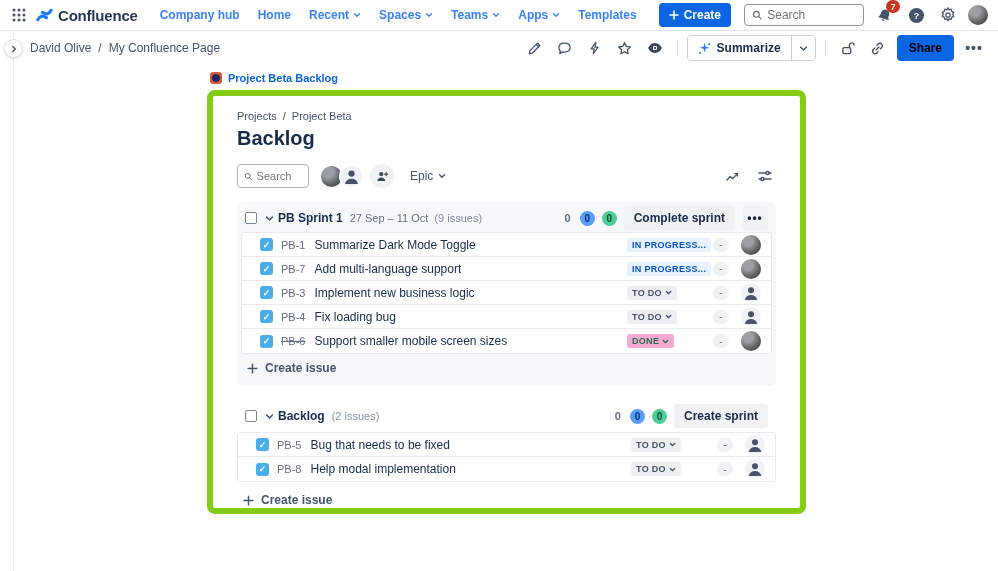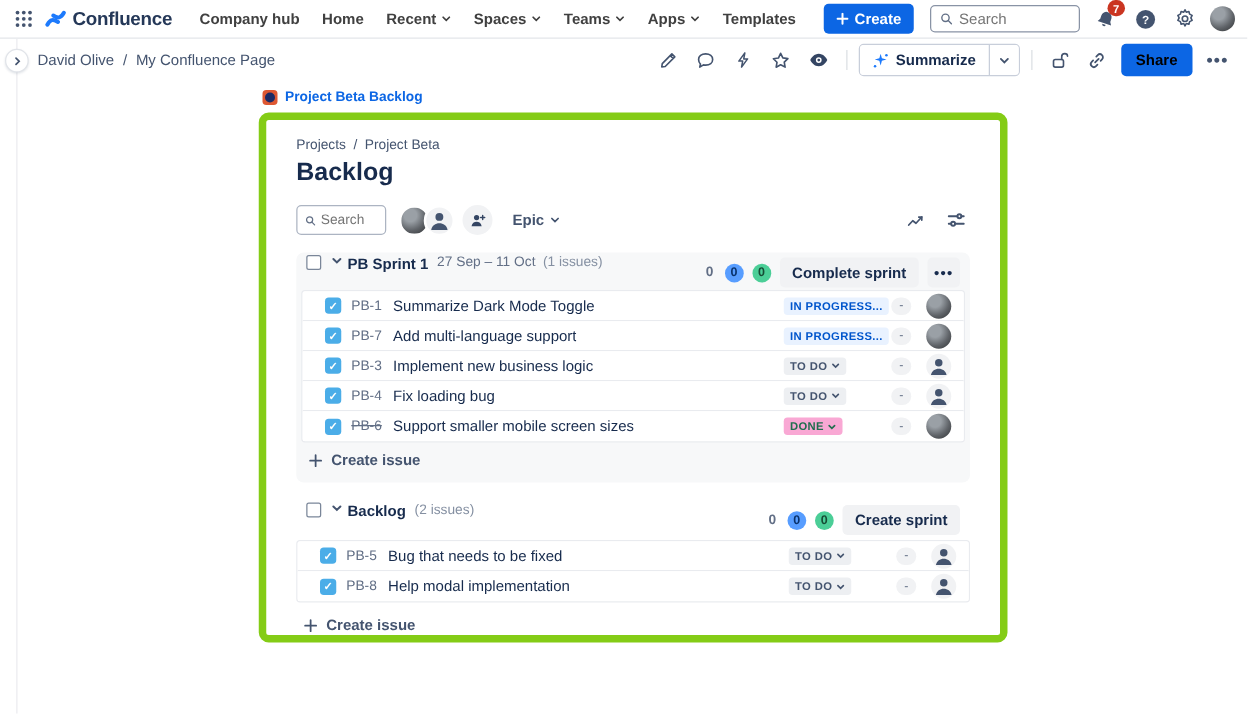--- a/index.html
+++ b/index.html
@@ -10,21 +10,21 @@
 
   
   .topnav { height:31px; display:flex; align-items:center; padding:0 10px 0 6px;
     border-bottom:1px solid #E4E6EA; background:#fff; }
   .appswitcher { width:26px; height:24px; display:flex; align-items:center; justify-content:center;
     border-radius:4px; cursor:pointer; color:#44546F; }
   .logo { display:flex; align-items:center; gap:5px; margin:0 14px 0 4px; cursor:pointer; }
   .logo-text { font-size:15px; font-weight:700; color:#253858; letter-spacing:-0.2px; }
   .nav-items { display:flex; align-items:center; gap:2px; }
   .nav-item { display:flex; align-items:center; gap:4px; padding:5px 8px; border-radius:4px;
-    font-size:12px; font-weight:700; color:#404040; cursor:pointer; white-space:nowrap; }
+    font-size:12px; font-weight:700; color:#3b82f6; cursor:pointer; white-space:nowrap; }
   .create-btn { display:flex; align-items:center; gap:5px; background:#0C66E4; color:#fff;
     border:none; border-radius:4px; height:24px; padding:0 10px; font-size:12px; font-weight:700;
     margin-left:14px; cursor:pointer; font-family:inherit; }
   .topnav-right { margin-left:auto; display:flex; align-items:center; gap:8px; }
   .search-box { display:flex; align-items:center; gap:5px; width:120px; height:22px;
     border:1px solid #8993A5; border-radius:4px; padding:0 7px; color:#626F86; background:#fff; }
   .search-box input { border:none; outline:none; width:100%; font-size:12px;
     font-family:inherit; color:#172B4D; background:transparent; }
   .top-icon { position:relative; width:24px; height:24px; display:flex; align-items:center;
     justify-content:center; color:#44546F; cursor:pointer; }
@@ -78,28 +78,28 @@
     border:1px solid #ACB4C2; border-radius:4px; padding:0 6px; color:#626F86; background:#fff; }
   .board-search input { border:none; outline:none; width:100%; font-size:11px;
     font-family:inherit; color:#172B4D; background:transparent; }
   .avatars { display:flex; align-items:center; margin-left:10px; }
   .avatars .av { width:25px; height:25px; border-radius:50%; border:2px solid #fff; }
   .avatars .av + .av { margin-left:-5px; }
   .default-av { background:#F1F2F4; display:flex; align-items:center; justify-content:center; color:#44546F; }
   .add-person { width:24px; height:24px; border-radius:50%; margin-left:6px; background:#F1F2F4;
     display:flex; align-items:center; justify-content:center; color:#344563; cursor:pointer; border:none; }
   .epic-filter { display:flex; align-items:center; gap:5px; margin-left:16px; font-size:12px;
-    font-weight:700; color:#44546F; cursor:pointer; background:none; border:none; font-family:inherit; }
+    font-weight:400; color:#44546F; cursor:pointer; background:none; border:none; font-family:inherit; }
   .board-right-icons { margin-left:auto; display:flex; align-items:center; gap:10px; color:#44546F; }
   .board-right-icons .tool-btn { width:22px; height:22px; }
 
   
   .board { margin-top:12px; }
   .section-sprint { background:#F7F8F9; border-radius:6px; padding:2px 4px 4px 4px; }
-  .section-head { display:flex; height:28px; padding:0 4px; }
+  .section-head { display:flex; align-items:center; height:28px; padding:0 4px; }
   .sec-check { width:12px; height:12px; border:1.5px solid #7A8699; border-radius:2px;
     background:#fff; cursor:pointer; }
   .sec-chevron { margin:0 4px 0 8px; color:#44546F; cursor:pointer; display:flex; }
   .sec-name { font-size:12px; font-weight:700; color:#172B4D; margin-right:7px; cursor:pointer; }
   .sec-dates { font-size:11px; color:#626F86; margin-right:6px; }
   .sec-count { font-size:11px; color:#8590A2; }
   .sec-right { margin-left:auto; display:flex; align-items:center; gap:7px; }
   .badge-plain { font-size:11px; font-weight:700; color:#626F86; padding:0 2px; }
   .badge-circ { min-width:15px; height:15px; border-radius:8px; font-size:10px; font-weight:700;
     display:flex; align-items:center; justify-content:center; padding:0 4px; }
@@ -380,21 +380,21 @@
       <div class="section-sprint">
         <div class="section-head">
           <span class="sec-check"></span>
           <span class="sec-chevron">
             <svg width="9" height="9" viewBox="0 0 8 8">
                 <path d="M1.5 2.8L4 5.3l2.5-2.5" fill="none" stroke="currentColor" stroke-width="1.4" stroke-linecap="round"></path>
               </svg>
           </span>
           <span class="sec-name">PB Sprint 1</span>
           <span class="sec-dates">27 Sep – 11 Oct</span>
-          <span class="sec-count">(1 issues)</span>
+          <span class="sec-count">(9 issues)</span>
           <span class="sec-right">
             <span class="badge-plain">0</span>
             <span class="badge-circ badge-blue">0</span>
             <span class="badge-circ badge-green">0</span>
             <button class="neutral-btn">Complete sprint</button>
             <button class="neutral-btn dots-btn">•••</button>
           </span>
         </div>
         <div class="rows">
             <div class="issue-row">

